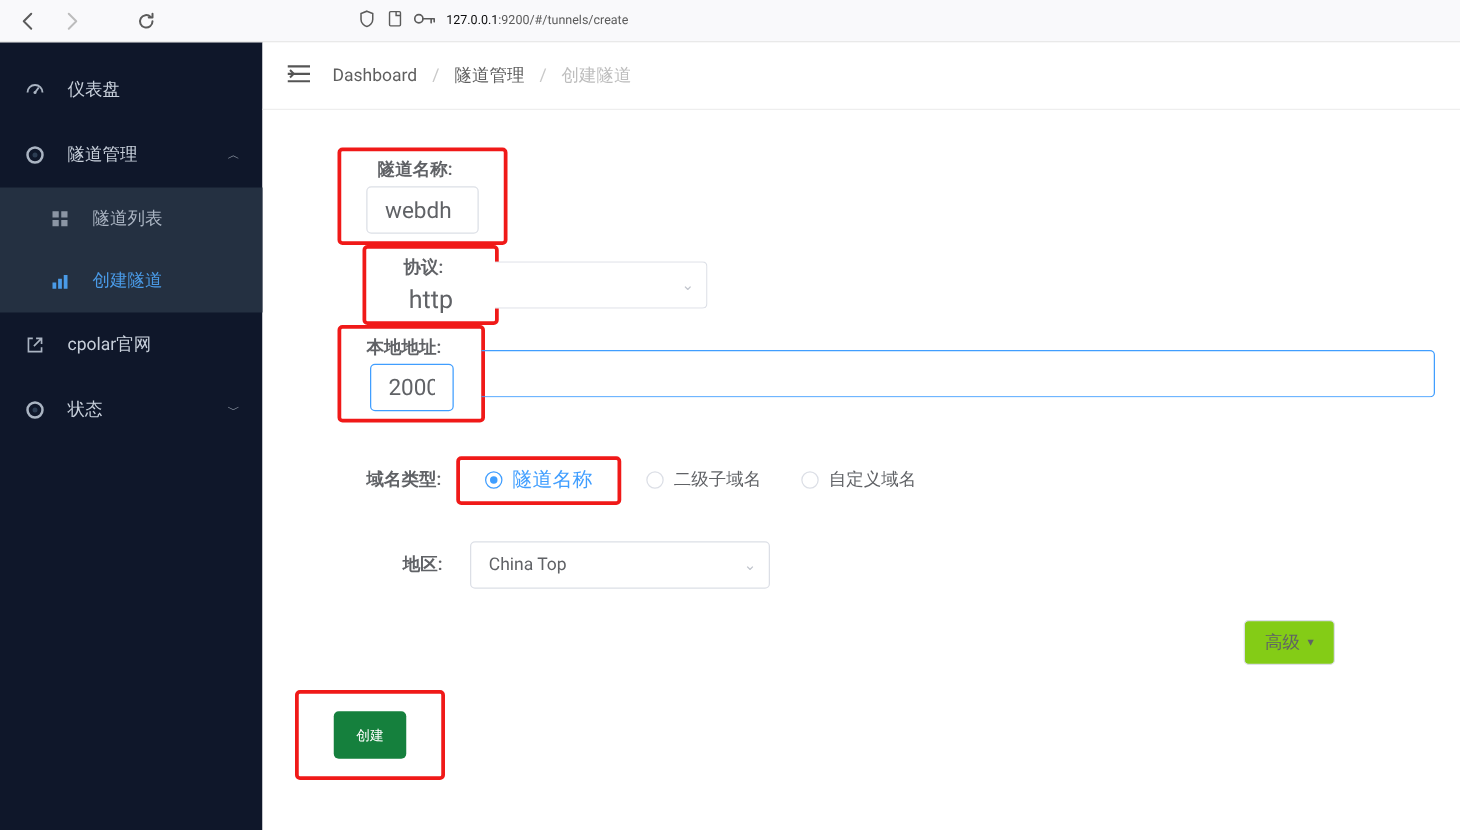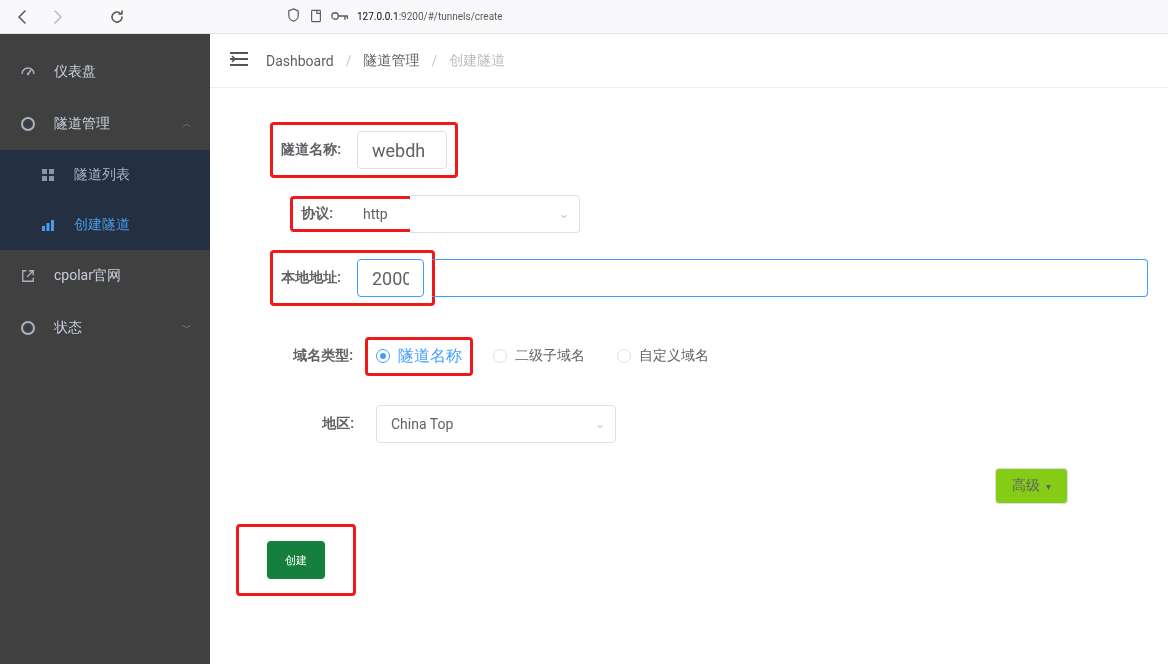--- a/index.html
+++ b/index.html
@@ -7,21 +7,21 @@
 
 
 .browser-bar { height:34px; background:#f9f9fb; border-bottom:1px solid #e3e3e3; display:flex; align-items:center; padding:0 8px; gap:4px; }
 .nav-btn { width:30px; height:28px; display:flex; align-items:center; justify-content:center; color:#5b5b5b; cursor:pointer; border-radius:4px; }
 .nav-btn.disabled { color:#bcbcbc; }
 .url-area { flex:1; height:28px; display:flex; align-items:center; padding:0 10px; margin-left:140px; gap:8px; color:#5b5b5b; font-size:10px; }
 .url-strong { color:#0c0c0d; }
 
 
 .app { display:flex; height:630px; }
-.sidebar { width:210px; background:#404040; color:#aab4c2; display:flex; flex-direction:column; padding-top:12px; }
+.sidebar { width:210px; background:#0f172a; color:#aab4c2; display:flex; flex-direction:column; padding-top:12px; }
 .side-item { height:52px; display:flex; align-items:center; padding:0 20px; gap:18px; font-size:14px; cursor:pointer; position:relative; }
 .side-item.level1 { color:#c8d0db; }
 .side-item.sub { padding-left:40px; height:50px; background:#243041; }
 .side-item.sub.active { color:#4a9be8; }
 .caret { position:absolute; right:18px; font-size:10px; color:#8a93a1; }
 .side-icon { width:16px; display:flex; justify-content:center; }
 .ext-icon { width:14px; height:14px; }
 
 .main { flex:1; background:#fff; display:flex; flex-direction:column; }
 .topbar { height:54px; border-bottom:1px solid #eee; display:flex; align-items:center; padding:0 20px; gap:18px; }
@@ -31,21 +31,21 @@
 .crumbs .active { color:#bdbdbd; }
 .crumbs .sep { color:#c8c8c8; }
 
 .form-area { padding:30px 20px 10px 20px; }
 .form-row { display:flex; align-items:center; min-height:64px; }
 .form-label { width:155px; text-align:right; padding-right:12px; font-size:14px; color:#606266; font-weight:600; white-space:nowrap; }
 .text-input { height:38px; border:1px solid #dcdfe6; border-radius:4px; padding:0 14px; font-size:18px; color:#606266; outline:none; background:#fff; }
 .text-input.focus { border-color:#409eff; }
 .select-wrap { height:38px; border:1px solid #dcdfe6; border-radius:4px; padding:0 30px 0 14px; font-size:14px; color:#606266; display:flex; align-items:center; width:240px; position:relative; background:#fff; }
 .select-wrap .chev { position:absolute; right:10px; color:#c0c4cc; font-size:12px; }
-.boxed { border:3px solid #f01918; border-radius:4px; padding:6px 8px; }
+.boxed { border:3px solid #f01918; border-radius:4px; padding:6px 20px;flex-direction:column; }
 .form-row .boxed { display:flex; align-items:center; gap:4px; }
 .region-row .form-label { width:350px; }
 
 .radio-group { display:flex; gap:32px; align-items:center; font-size:14px; color:#606266; }
 .radio-opt { display:flex; align-items:center; gap:8px; cursor:pointer; }
 .radio-circle { width:14px; height:14px; border-radius:50%; border:1px solid #dcdfe6; display:flex; align-items:center; justify-content:center; }
 .radio-circle.sel { border-color:#409eff; }
 .radio-dot { width:6px; height:6px; border-radius:50%; background:#409eff; }
 .radio-opt.sel span:last-child { color:#409eff; }
 
@@ -186,21 +186,21 @@
       <div class="form-row" style="margin-left:40px;">
         <div class="boxed">
           <span class="form-label" style="width:72px;">隧道名称:</span>
           <input class="text-input" style="width: 90px;" value="webdh">
         </div>
       </div>
 
       <div class="form-row" style="margin-left:60px;">
         <div class="boxed">
           <span class="form-label" style="width:44px;">协议:</span>
-          <span style="padding:0 14px; font-size:14px; color:#606266;">http</span>
+          <span style="padding:0 14px; font-size:20px; color:#606266;">http</span>
         </div>
         <div class="select-wrap" style="width:170px; margin-left:-3px; border-left:none; border-top-left-radius:0; border-bottom-left-radius:0;">
           <span class="chev">⌄</span>
         </div>
       </div>
 
       <div class="form-row" style="margin-left:40px;">
         <div class="boxed">
           <span class="form-label" style="width:72px;">本地地址:</span>
           <input class="text-input focus" style="width: 67px;" value="2000">

